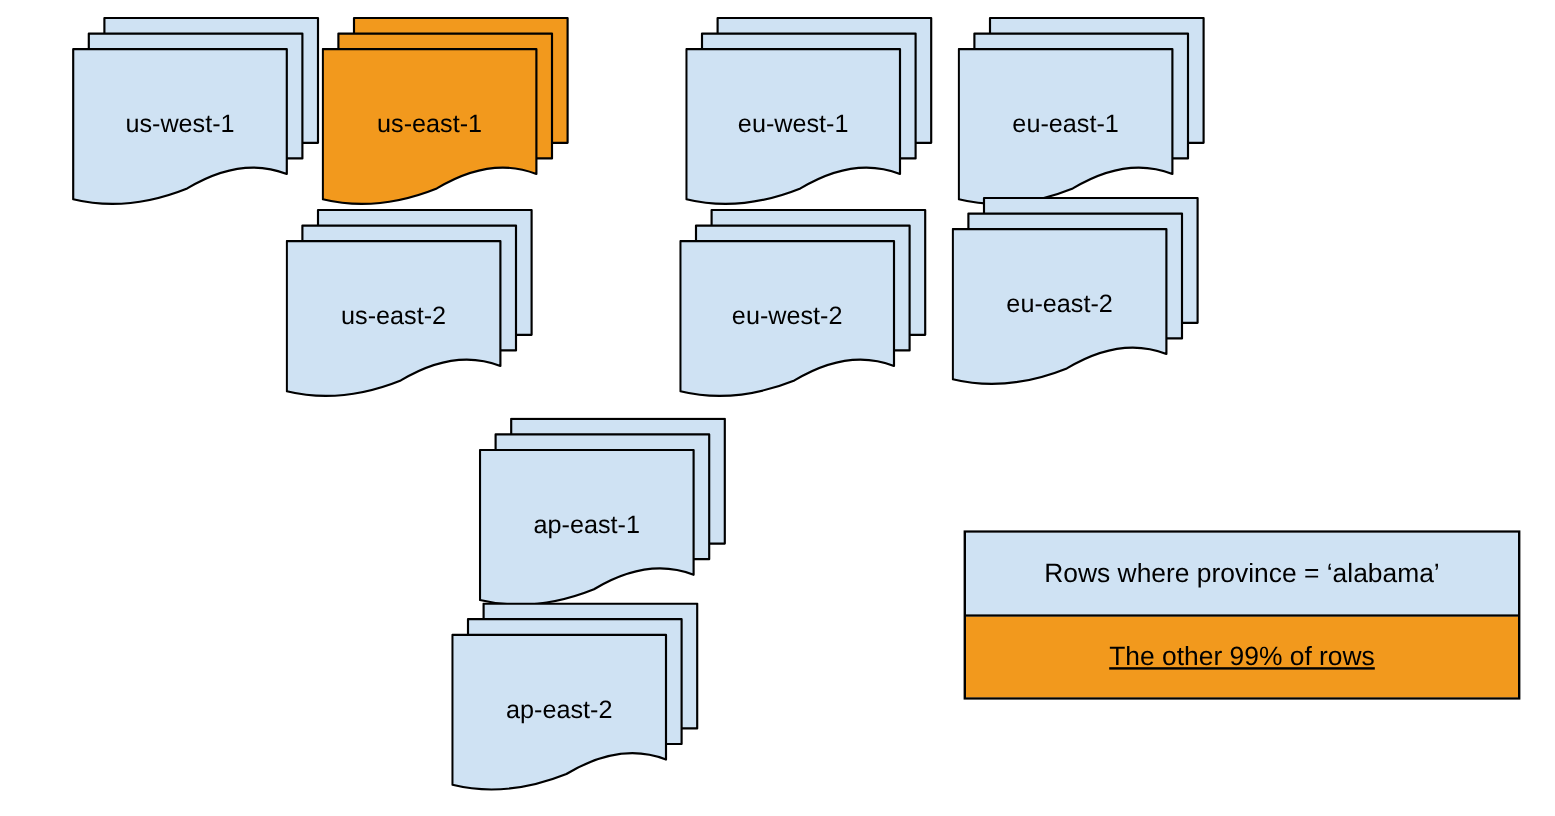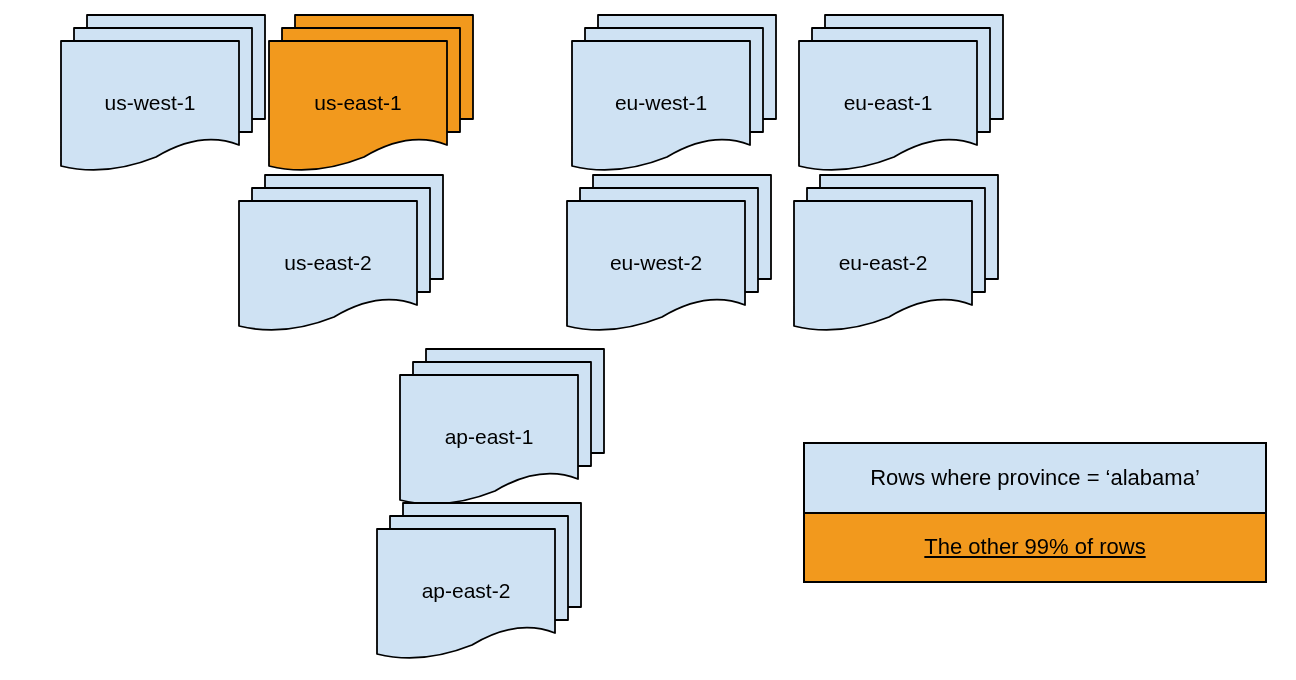--- a/index.html
+++ b/index.html
@@ -108,21 +108,21 @@
 
   <div class="stack" style="left:566px; top:174px;">
     <svg width="208" height="160" viewBox="0 0 208 160">
       <path class="page" d="M27,1 H205 V105 H27 Z"></path>
       <path class="page" d="M14,14 H192 V118 H14 Z"></path>
       <path class="page" d="M1,27 H179 V131 Q141,116 96,143 Q46,163 1,152 Z"></path>
       <text class="doc-label" x="90" y="96">eu-west-2</text>
     </svg>
   </div>
 
-  <div class="stack" style="left:793px; top:174px;">
+  <div class="stack" style="left:793px; top:164px;">
     <svg width="208" height="160" viewBox="0 0 208 160">
       <path class="page" d="M27,1 H205 V105 H27 Z"></path>
       <path class="page" d="M14,14 H192 V118 H14 Z"></path>
       <path class="page" d="M1,27 H179 V131 Q141,116 96,143 Q46,163 1,152 Z"></path>
       <text class="doc-label" x="90" y="96">eu-east-2</text>
     </svg>
   </div>
 
   <div class="stack" style="left:399px; top:348px;">
     <svg width="208" height="160" viewBox="0 0 208 160">

